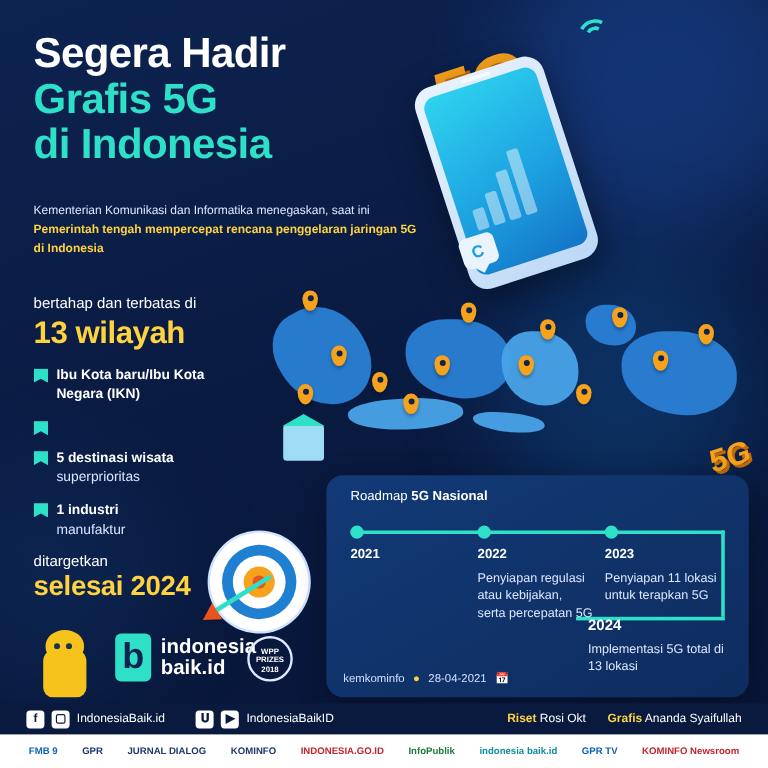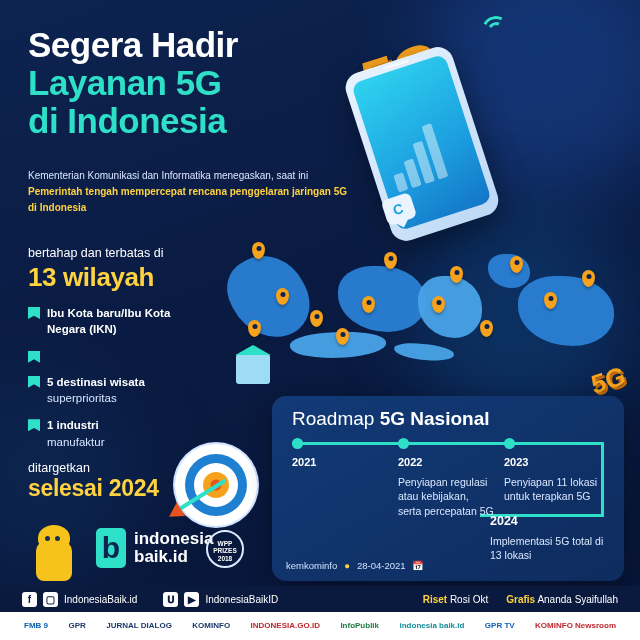--- a/index.html
+++ b/index.html
@@ -150,21 +150,21 @@
     background: #2fe0c8; clip-path: polygon(8% 100%, 50% 0, 92% 100%);
   }
 
   
   .roadmap {
     position: absolute; left: 272px; top: 396px; width: 352px; height: 185px;
     background: linear-gradient(150deg, #123a77 0%, #0e2c5e 100%);
     border-radius: 14px; box-shadow: 0 6px 24px rgba(0,0,0,.3);
   }
   .roadmap .title {
-    position: absolute; left: 20px; top: 12px; font-size: 19px; color: #ffffff;
+    position: absolute; left: 20px; top: 12px; font-size: 11px; color: #ffffff;
   }
   .roadmap .title b { color: #ffffff; font-weight: bold; }
   .rline {
     position: absolute; left: 20px; top: 46px; width: 312px; height: 3px; background: #2fe0c8;
     border-radius: 2px;
   }
   .rline::after {
     content:""; position:absolute; right: 0; top: 0; width: 3px; height: 72px; background: #2fe0c8;
   }
   .rline2 {
@@ -236,21 +236,21 @@
 <body>
 
 <div class="poster">
   <div class="glow a"></div>
   <div class="glow b"></div>
   <div class="glow c"></div>
 
   <div class="header">
     <div class="headline">
       <div class="l1">Segera Hadir</div>
-      <div class="l2">Layanan 5G</div>
+      <div class="l2">Grafis 5G</div>
       <div class="l3">di Indonesia</div>
     </div>
     <div class="subhead">
       <span>Kementerian Komunikasi dan Informatika menegaskan, saat ini </span><b>Pemerintah tengah mempercepat rencana penggelaran jaringan 5G di Indonesia</b>
     </div>
 
     <div class="illus">
       <div class="wifi-dot">
         <div class="wifi-arc" style="width:16px;height:16px;left:-8px;top:-4px;transform:rotate(-18deg);"></div>
         <div class="wifi-arc" style="width:28px;height:28px;left:-14px;top:-10px;transform:rotate(-18deg);"></div>

